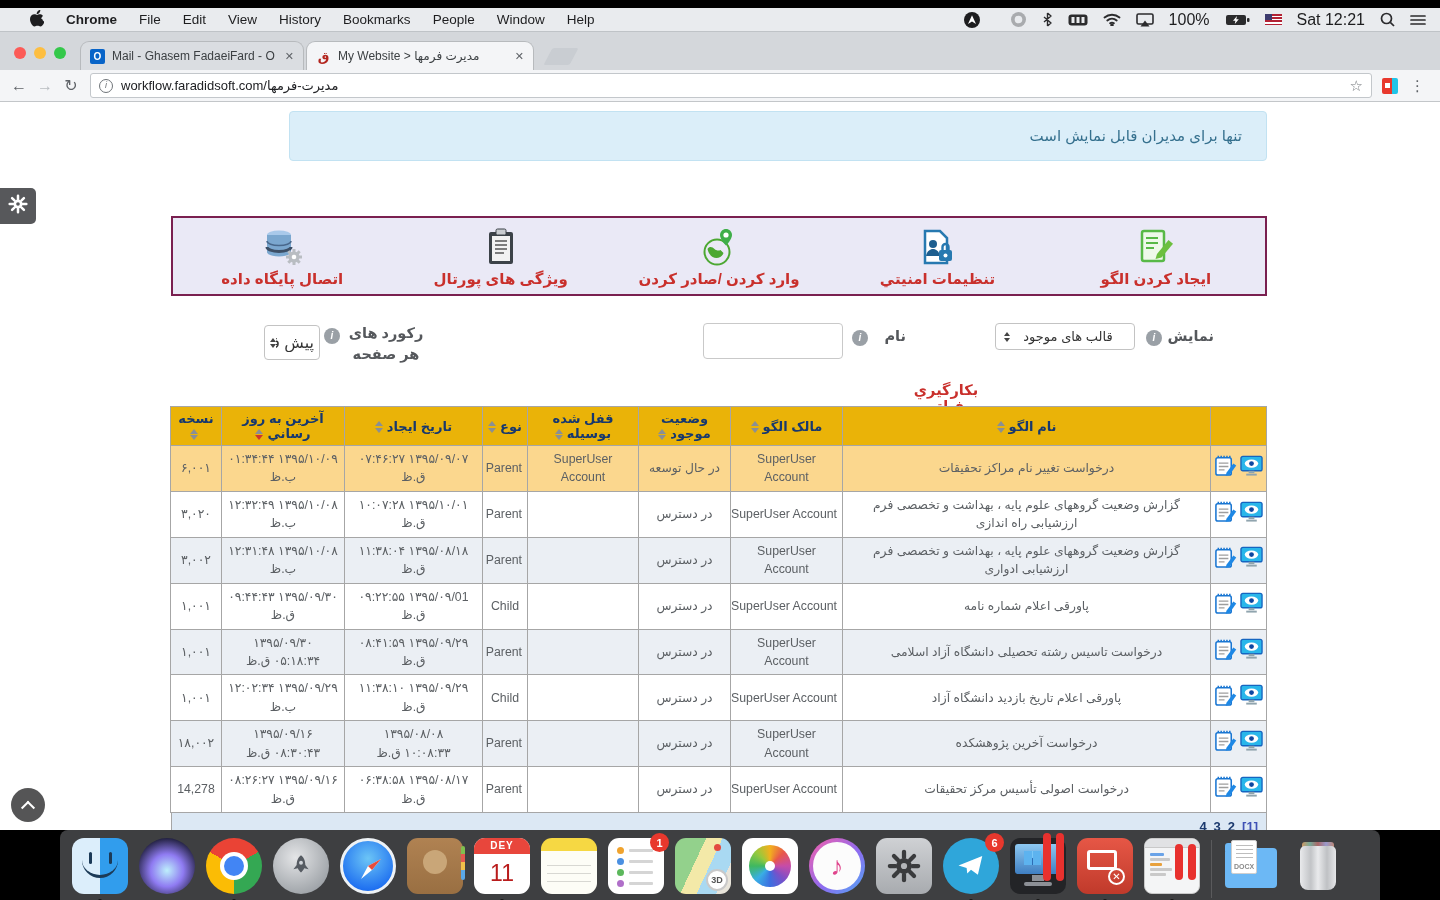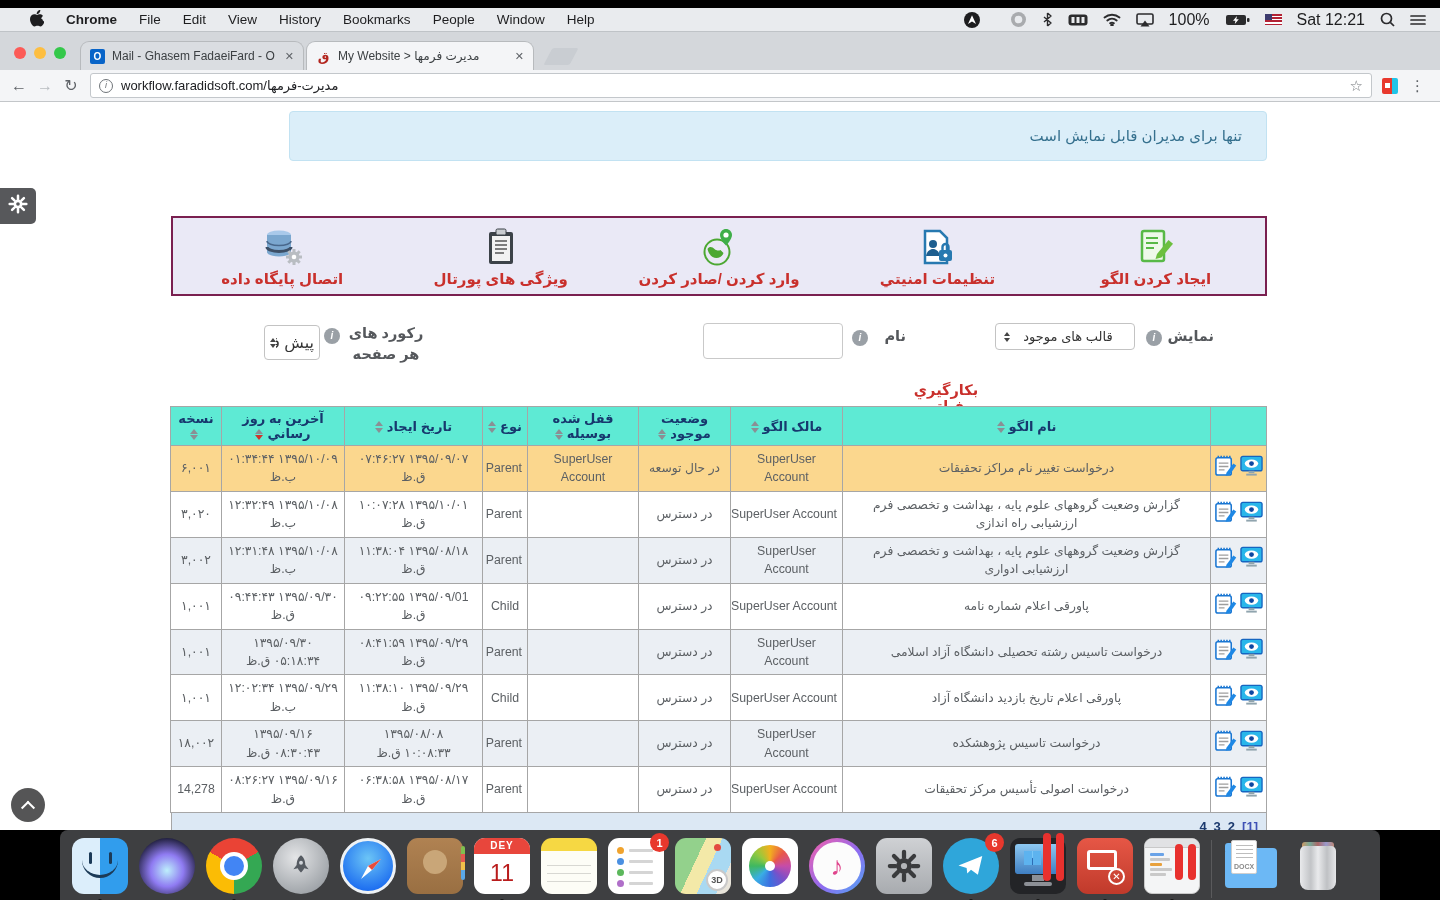--- a/index.html
+++ b/index.html
@@ -77,21 +77,21 @@
   .updn .u { border-bottom:4px solid #444; } .updn .d { border-top:4px solid #444; }
   .txt-input { position:absolute; left:703px; top:221px; width:140px; height:36px; background:#fff;
     border:1px solid #c9c9c9; border-radius:4px; font-size:13px; padding:0 6px; direction:rtl; }
   .apply { position:absolute; left:896px; top:280px; width:100px; text-align:center; color:#c9302c;
     font-weight:bold; font-size:14.5px; direction:rtl; cursor:pointer; }
 
   
   .tblwrap { position:absolute; left:171px; top:304px; width:1096px; direction:rtl; }
   table.grid { width:1096px; border-collapse:collapse; table-layout:fixed; direction:rtl; }
   .grid th, .grid td { border:1px solid #a6a6a6; text-align:center; vertical-align:middle; padding:4px 5px; }
-  .grid th { background:#5eead4; color:#17386e; font-size:13px; font-weight:bold; height:36px; }
+  .grid th { background:#eab308; color:#17386e; font-size:13px; font-weight:bold; height:36px; }
   .grid td { font-size:12.3px; color:#5c6064; line-height:1.5; }
   tr.hl td { background:#fbd78e; }
   tr.alt td { background:#ebeff4; }
   .sort { display:inline-flex; flex-direction:column; gap:1.5px; margin-right:4px; vertical-align:middle; }
   .sort i { width:0; height:0; border-left:4px solid transparent; border-right:4px solid transparent; }
   .sort .u { border-bottom:5px solid #8a8f94; } .sort .d { border-top:5px solid #8a8f94; }
   .sort.active .d { border-top-color:#d0342c; }
   .acts { display:flex; gap:3px; justify-content:center; align-items:center; }
   .dwrap { display:inline-block; max-width:86px; }
   .nowrapc { white-space:nowrap; }
@@ -647,21 +647,21 @@
                       <rect x="6.5" y="19" width="11" height="2" fill="#90a4ae"></rect>
                     </svg></span>
             <span><svg width="23" height="23" viewBox="0 0 24 24">
                       <rect x="2" y="4" width="16" height="18" rx="2" fill="#fff" stroke="#1976d2" stroke-width="1.6"></rect>
                       <path d="M4.5 4V1.8M7.5 4V1.8M10.5 4V1.8M13.5 4V1.8M16.5 4V1.8" stroke="#1976d2" stroke-width="1.6"></path>
                       <path d="M5 9.5h10M5 13h10M5 16.5h6" stroke="#9e9e9e" stroke-width="1.4"></path>
                       <path d="M13 19.5 20.2 9.8l3 2.3L16.2 21.8l-4 1z" fill="#1e88e5"></path>
                     </svg></span>
           </div>
               </td>
-          <td>درخواست تاسیس پژوهشکده</td>
+          <td>درخواست آخرین پژوهشکده</td>
           <td>SuperUser Account</td>
           <td>در دسترس</td>
           <td></td>
           <td>Parent</td>
           <td><span class="dwrap">۱۳۹۵/۰۸/۰۸ ۱۰:۰۸:۳۳ ق.ظ</span></td>
           <td><span class="dwrap">۱۳۹۵/۰۹/۱۶ ۰۸:۳۰:۴۳ ق.ظ</span></td>
           <td>۱۸,۰۰۲</td>
         </tr>
 
         <tr>

